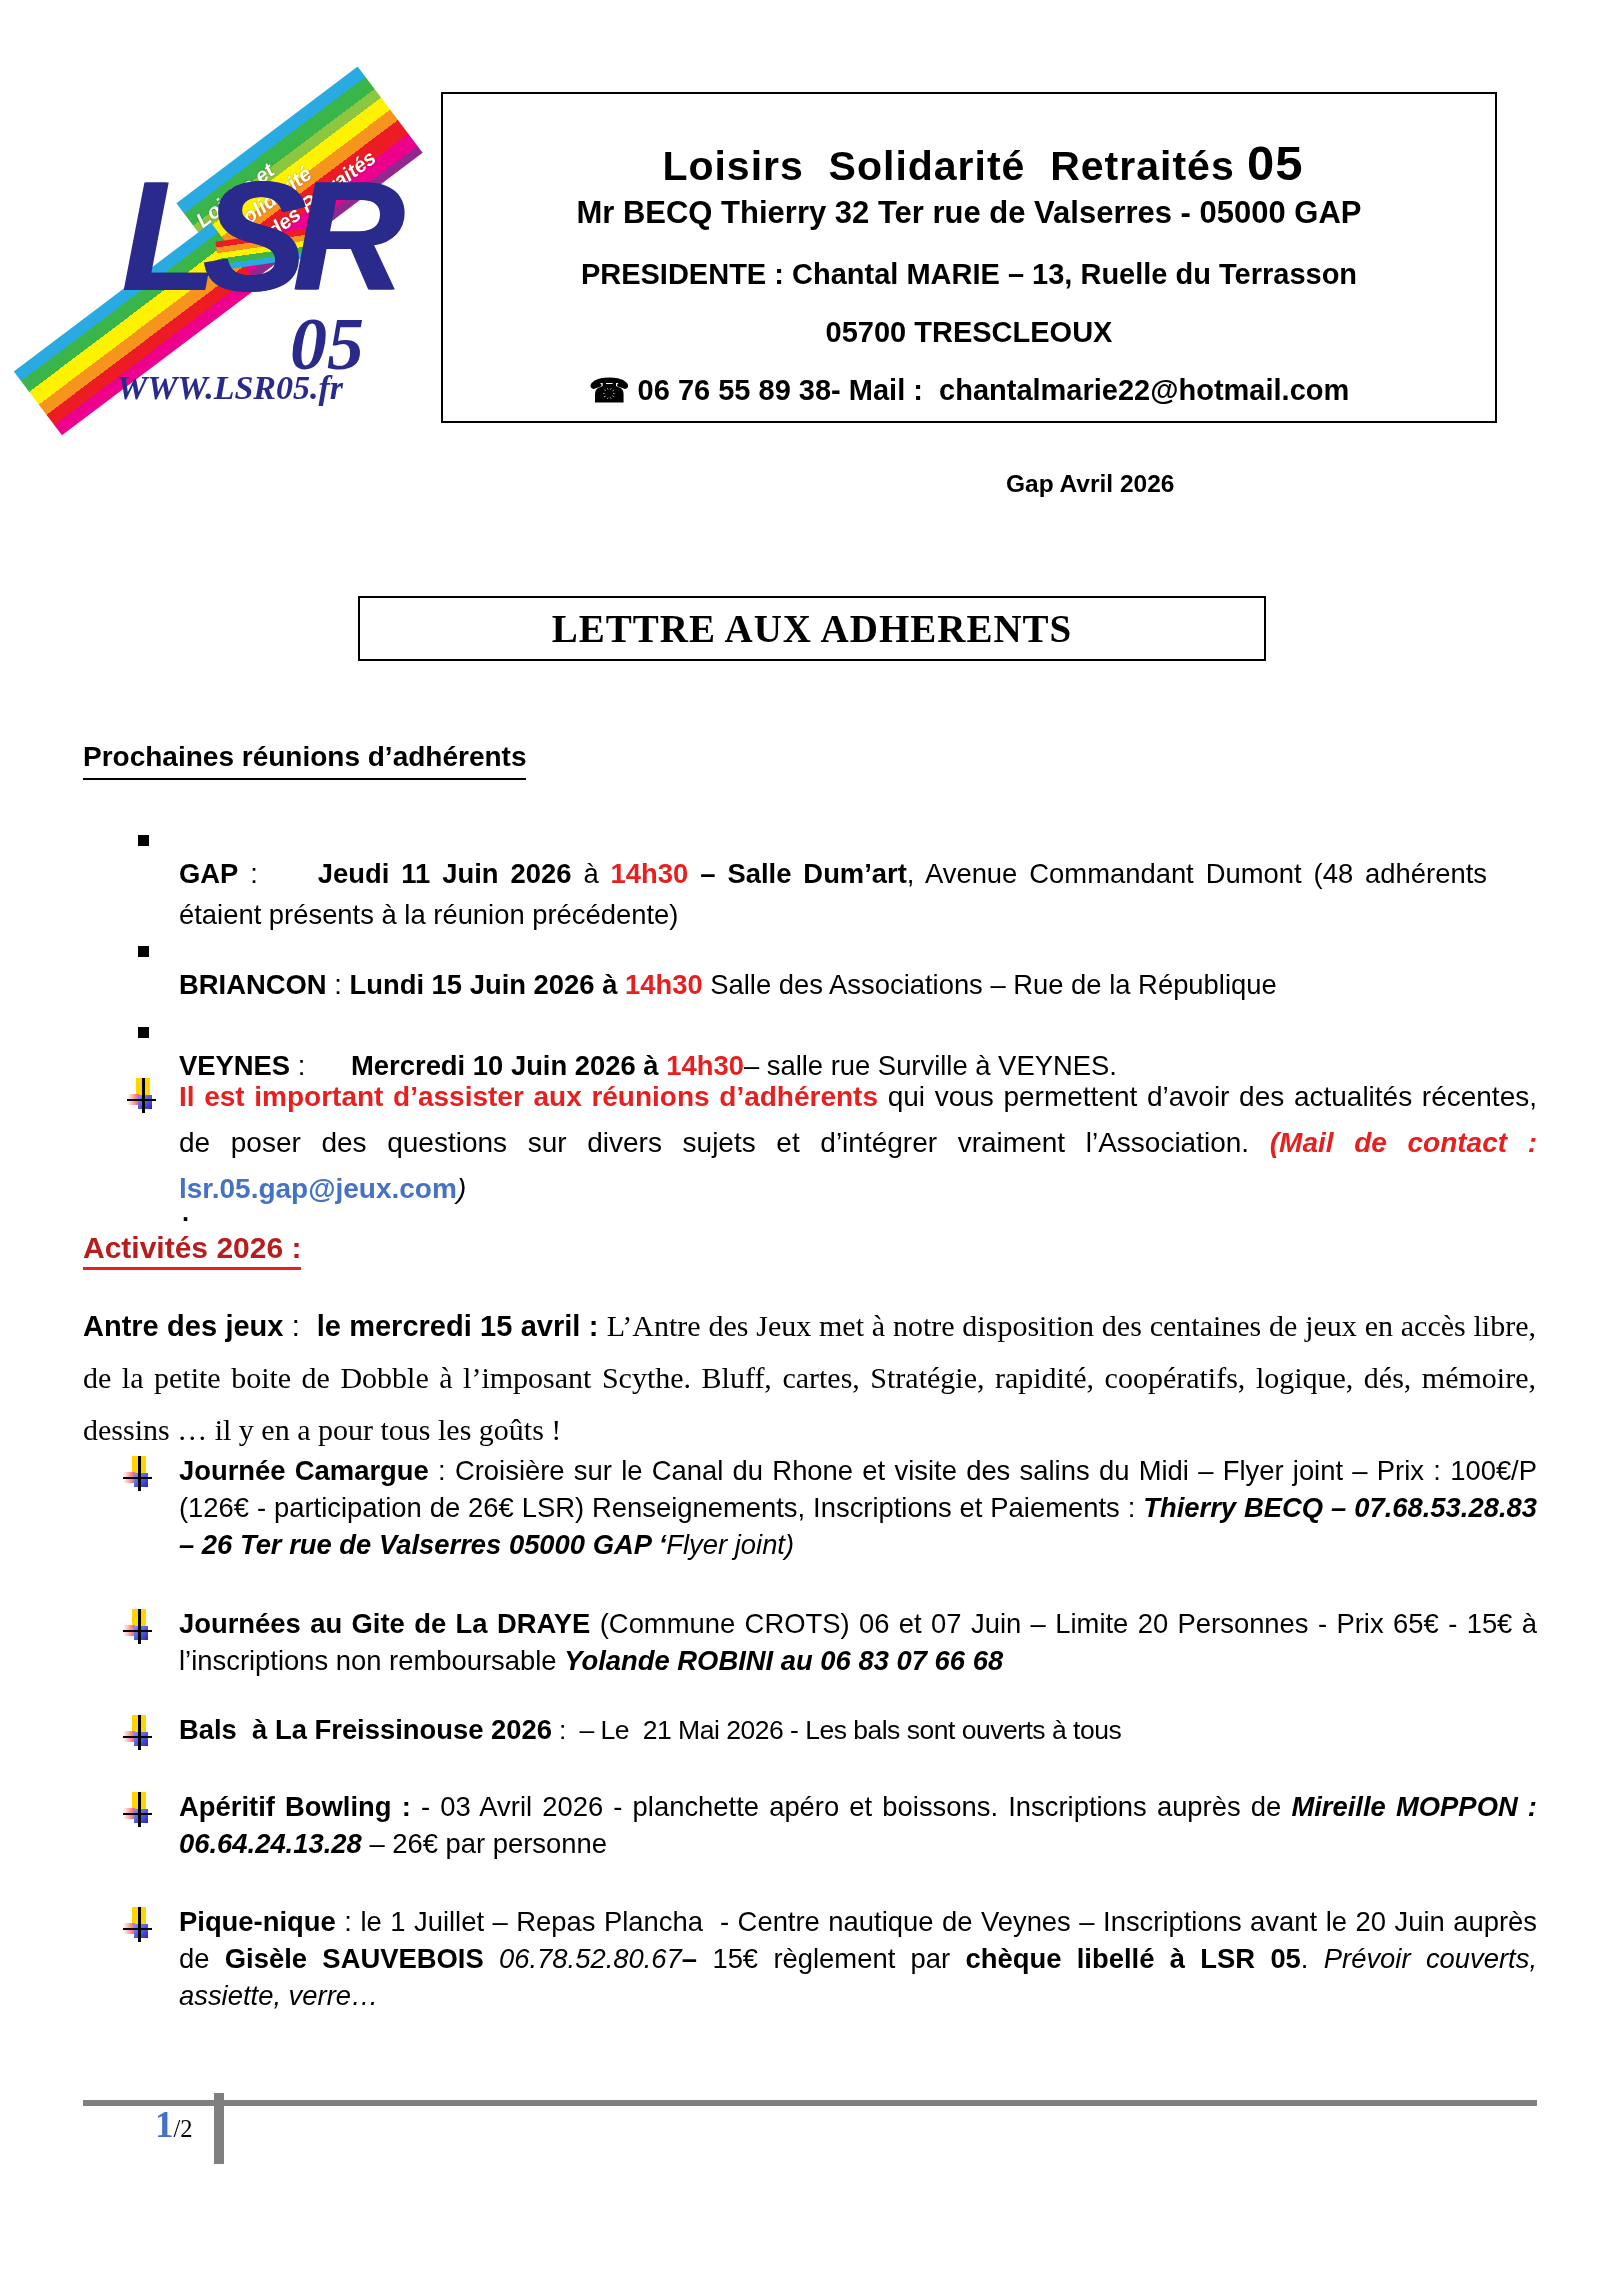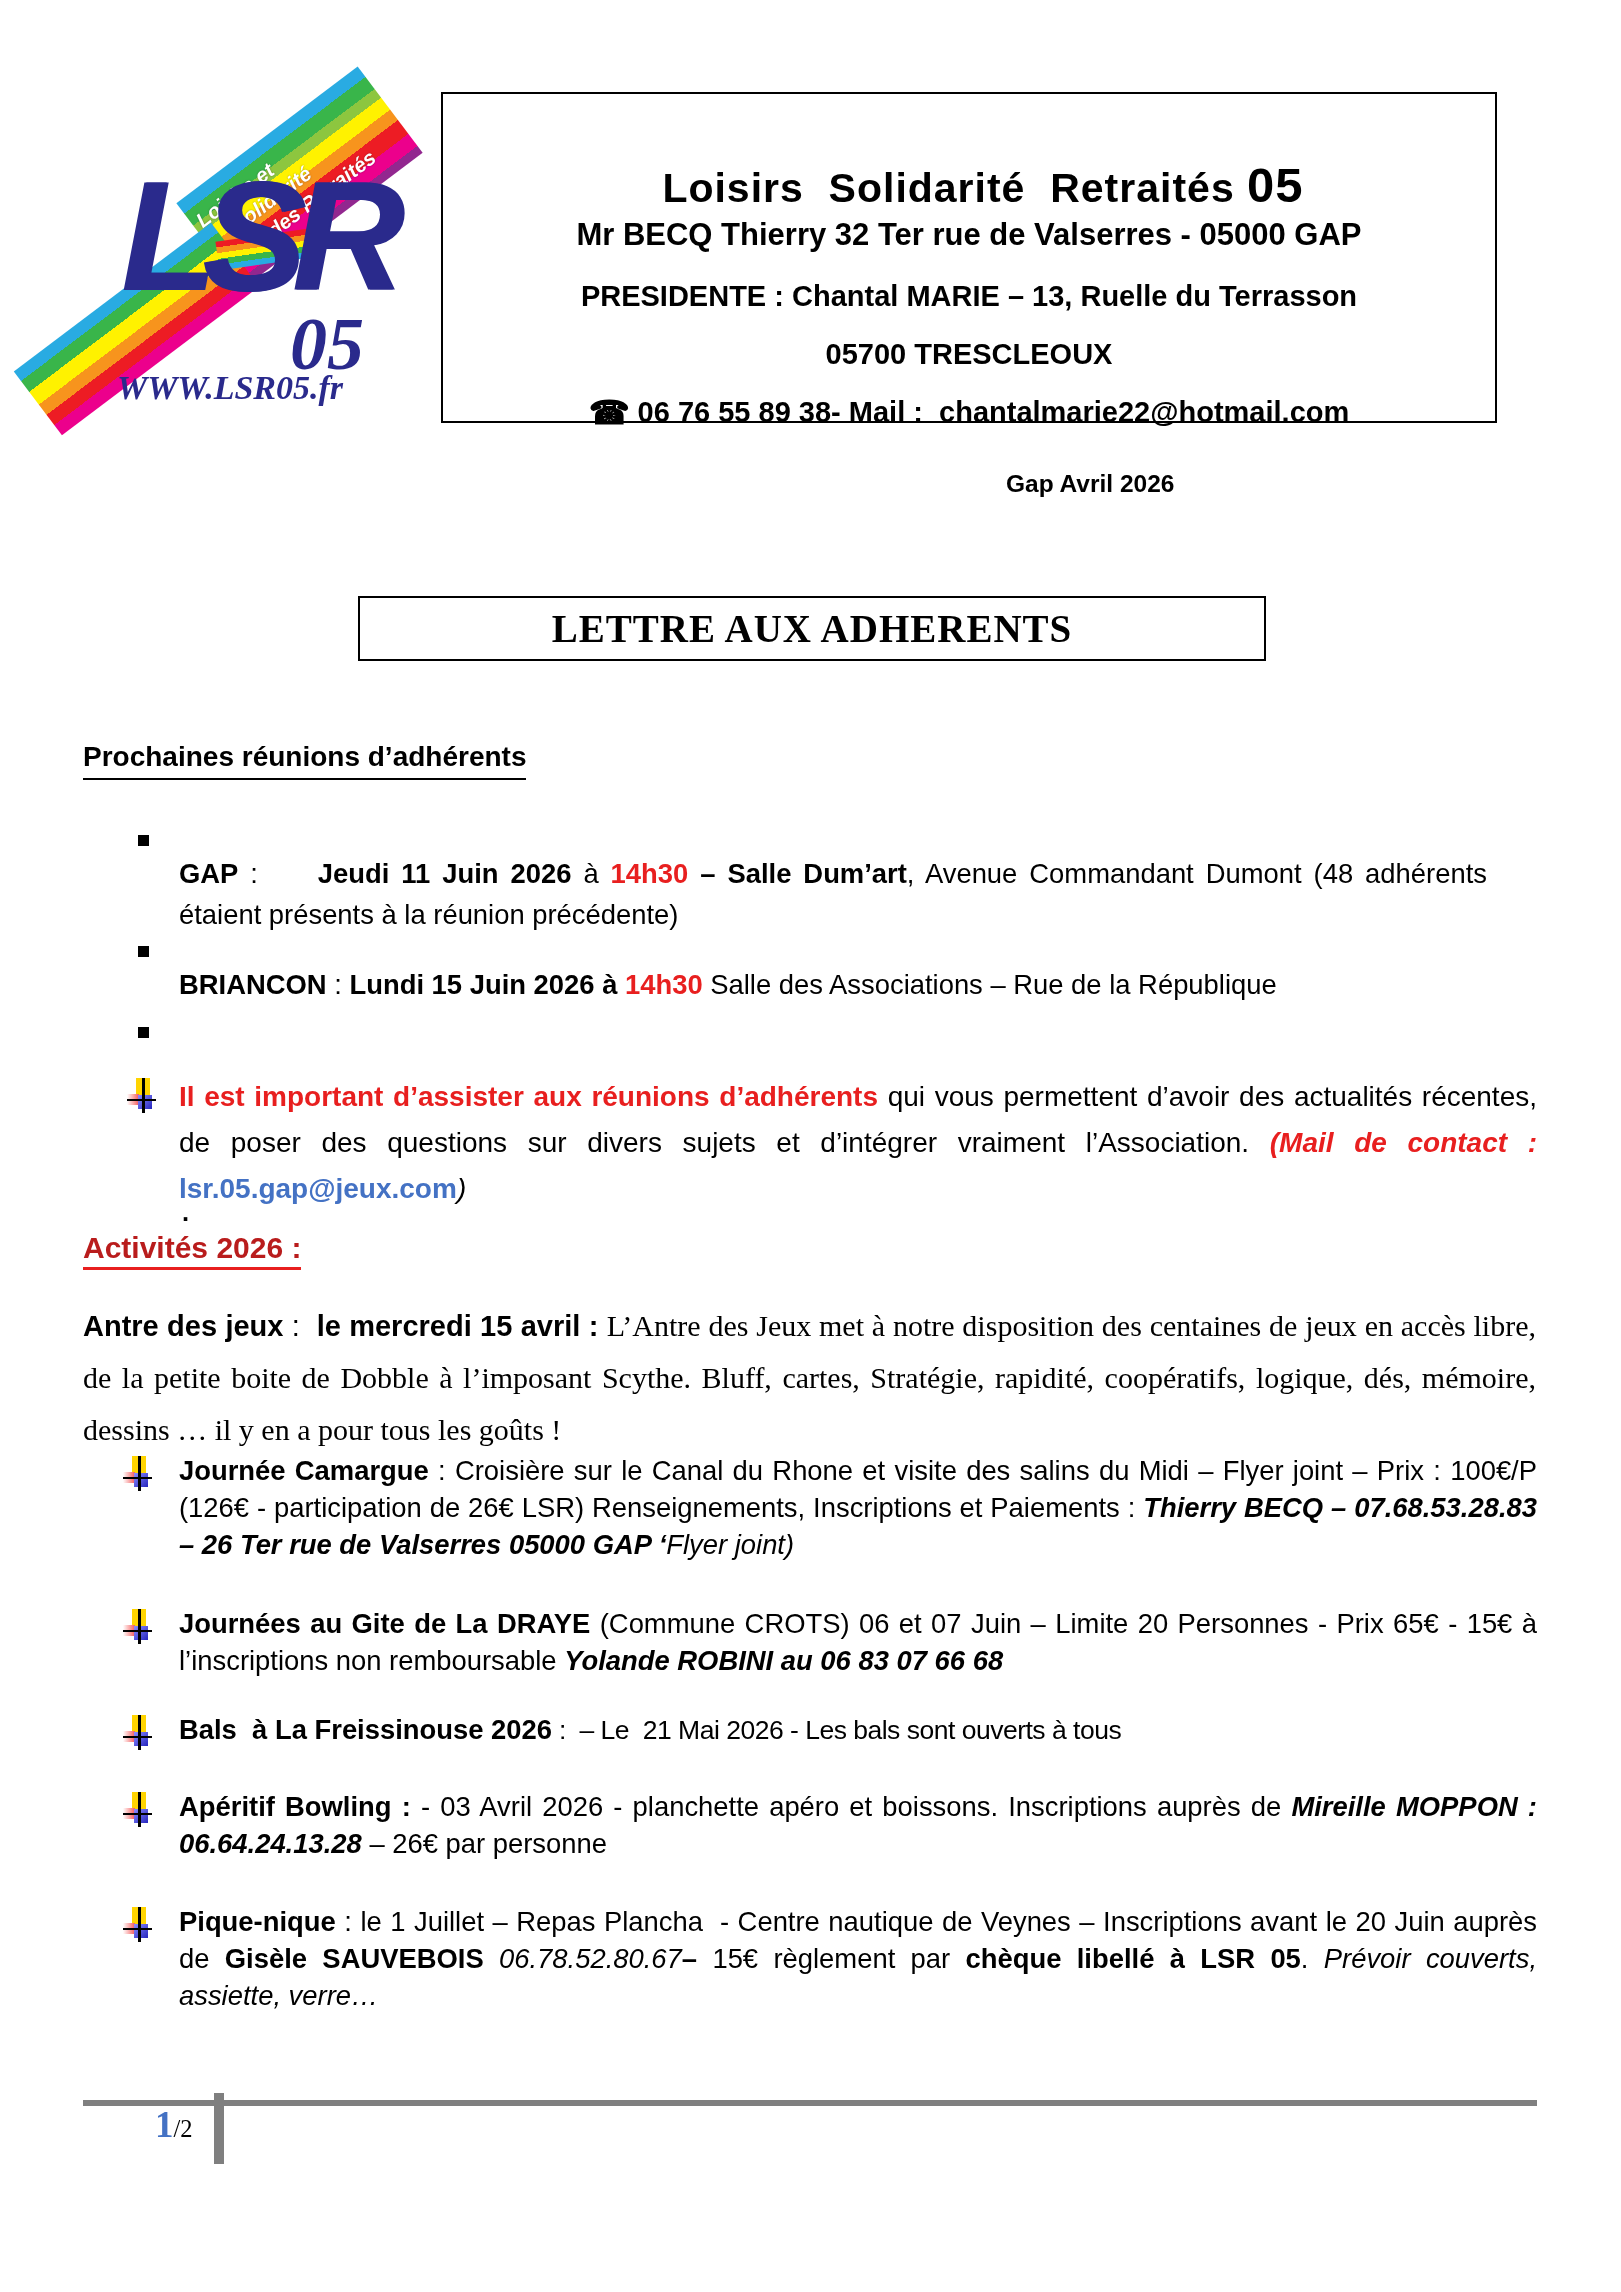--- a/index.html
+++ b/index.html
@@ -34,21 +34,21 @@
        font-style:italic;letter-spacing:-13.7px;color:#2a2a8c;z-index:3;
        text-shadow:2px 0 0 #2a2a8c;}
   .zero5{position:absolute;left:212px;top:192px;font-family:"Liberation Serif",serif;
        font-weight:bold;font-style:italic;font-size:74px;color:#2a2a8c;z-index:4;}
   .www{position:absolute;left:39px;top:259px;font-family:"Liberation Serif",serif;
        font-weight:bold;font-style:italic;font-size:34px;color:#2a2a8c;z-index:4;}
 
   
   .header-box{left:441px;top:92px;width:1056px;height:331px;border:2.9px solid #000;
        box-sizing:border-box;text-align:center;}
-  .h-title{margin-top:63px;font-size:41px;font-weight:bold;letter-spacing:1px;padding-left:28px;}
+  .h-title{margin-top:41px;font-size:41px;font-weight:bold;letter-spacing:1px;padding-left:28px;}
   .h-dept{font-size:49px;}
   .h-addr{margin-top:3.9px;font-size:31px;font-weight:bold;}
   .h-pres{margin-top:27.4px;font-size:29px;font-weight:bold;}
   .h-city{margin-top:24.5px;font-size:29px;font-weight:bold;}
   .h-phone{margin-top:22.5px;font-size:29px;font-weight:bold;}
   .ph-ic{font-size:33px;margin-right:7.8px;vertical-align:-2px;}
 
   .dateline{left:1006px;top:470px;font-size:24.5px;font-weight:bold;}
 
   .title-box{left:358px;top:564px;width:908px;height:65px;border:2px solid #000;
@@ -142,20 +142,21 @@
 
   <div class="abs reunions-h">Prochaines réunions d’adhérents</div>
 
   <div class="abs sq sq-gap"></div>
   <div class="abs mi mi-gap"><span class="b">GAP</span><span> :&nbsp;&nbsp;&nbsp;&nbsp; </span><span class="b">Jeudi 11 Juin 2026 </span><span>à </span><span class="b red">14h30</span><span class="b"> – </span><span class="b">Salle Dum’art</span><span>, Avenue Commandant Dumont (48 adhérents étaient présents à la réunion précédente)</span></div>
 
   <div class="abs sq sq-briancon"></div>
   <div class="abs mi mi-briancon"><span class="b">BRIANCON</span><span> : </span><span class="b">Lundi 15 Juin 2026 à </span><span class="b red">14h30</span><span> Salle des Associations – Rue de la République</span></div>
 
   <div class="abs sq sq-veynes"></div>
+  <div class="abs mi mi-veynes"><span class="b">VEYNES</span><span> :&nbsp;&nbsp;&nbsp;&nbsp;&nbsp; </span><span class="b">Mercredi 10 Juin 2026 à </span><span class="b red">14h30</span><span>– salle rue Surville à VEYNES.</span></div>
 
   <div class="abs aic aic-notice">
       <span class="y"></span>
       <span class="r"></span>
       <span class="bu"></span>
       <span class="v"></span>
       <span class="h"></span>
     </div>
   <div class="abs notice"><span class="red">Il est important d’assister aux réunions d’adhérents </span><span>qui vous permettent d’avoir des actualités récentes, de poser des questions sur divers sujets et d’intégrer vraiment l’Association. </span><span class="red bi">(Mail de contact : </span><span class="link">lsr.05.gap@jeux.com</span><span class="it">)</span></div>
   <div class="abs straydot">.</div>

